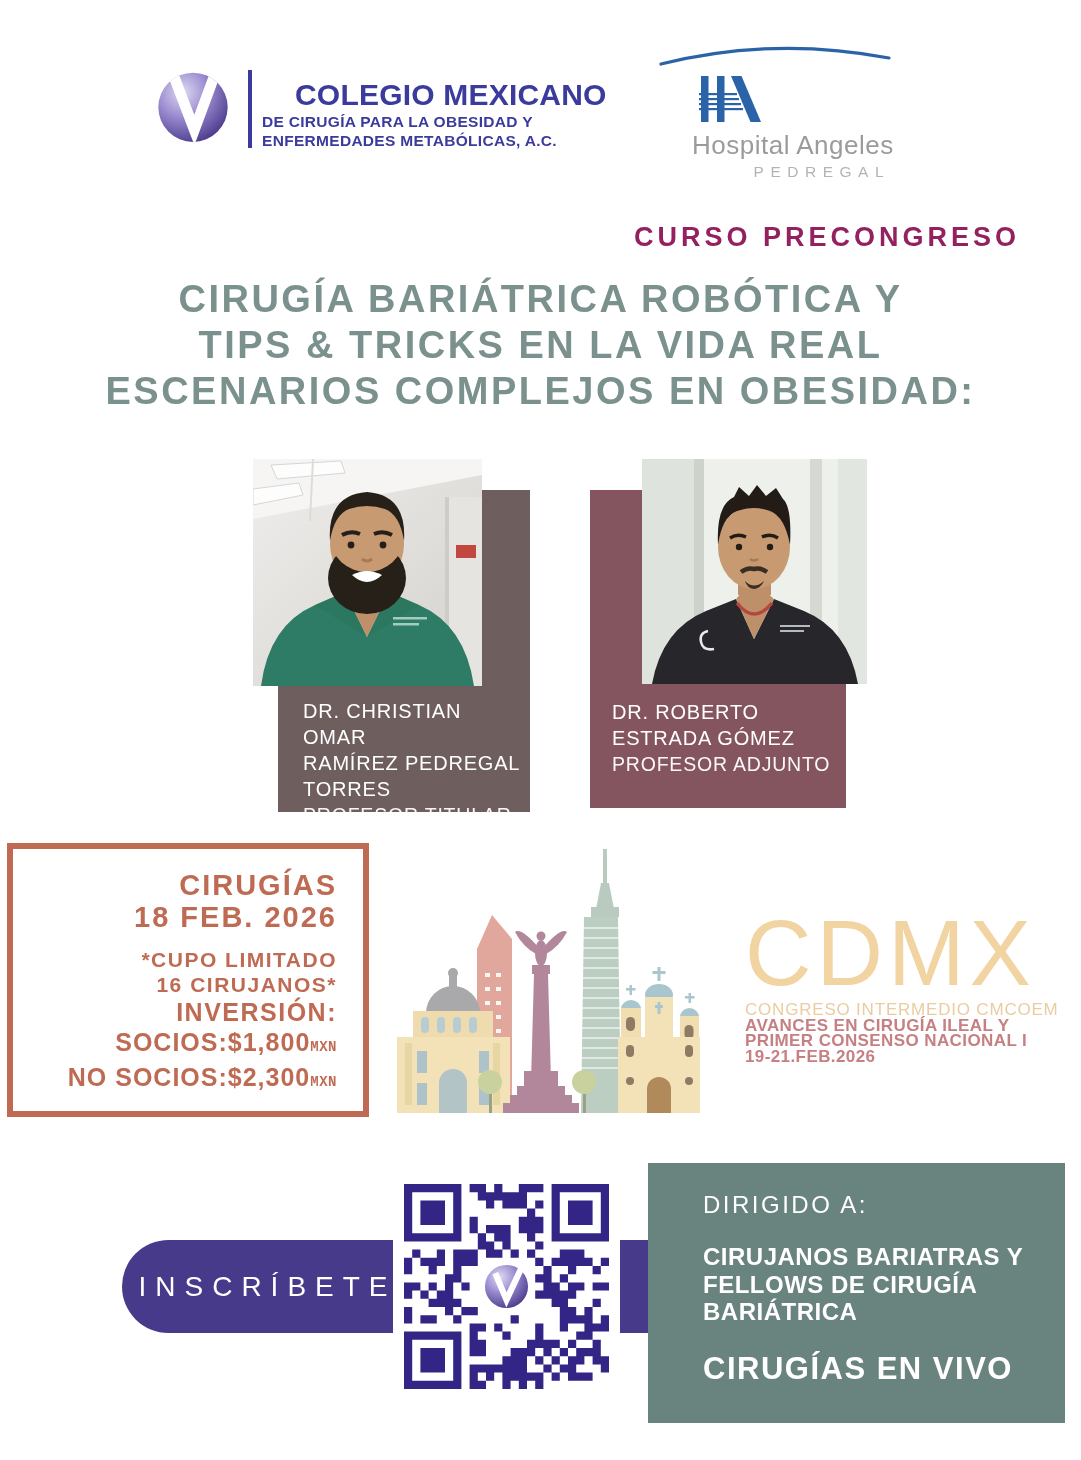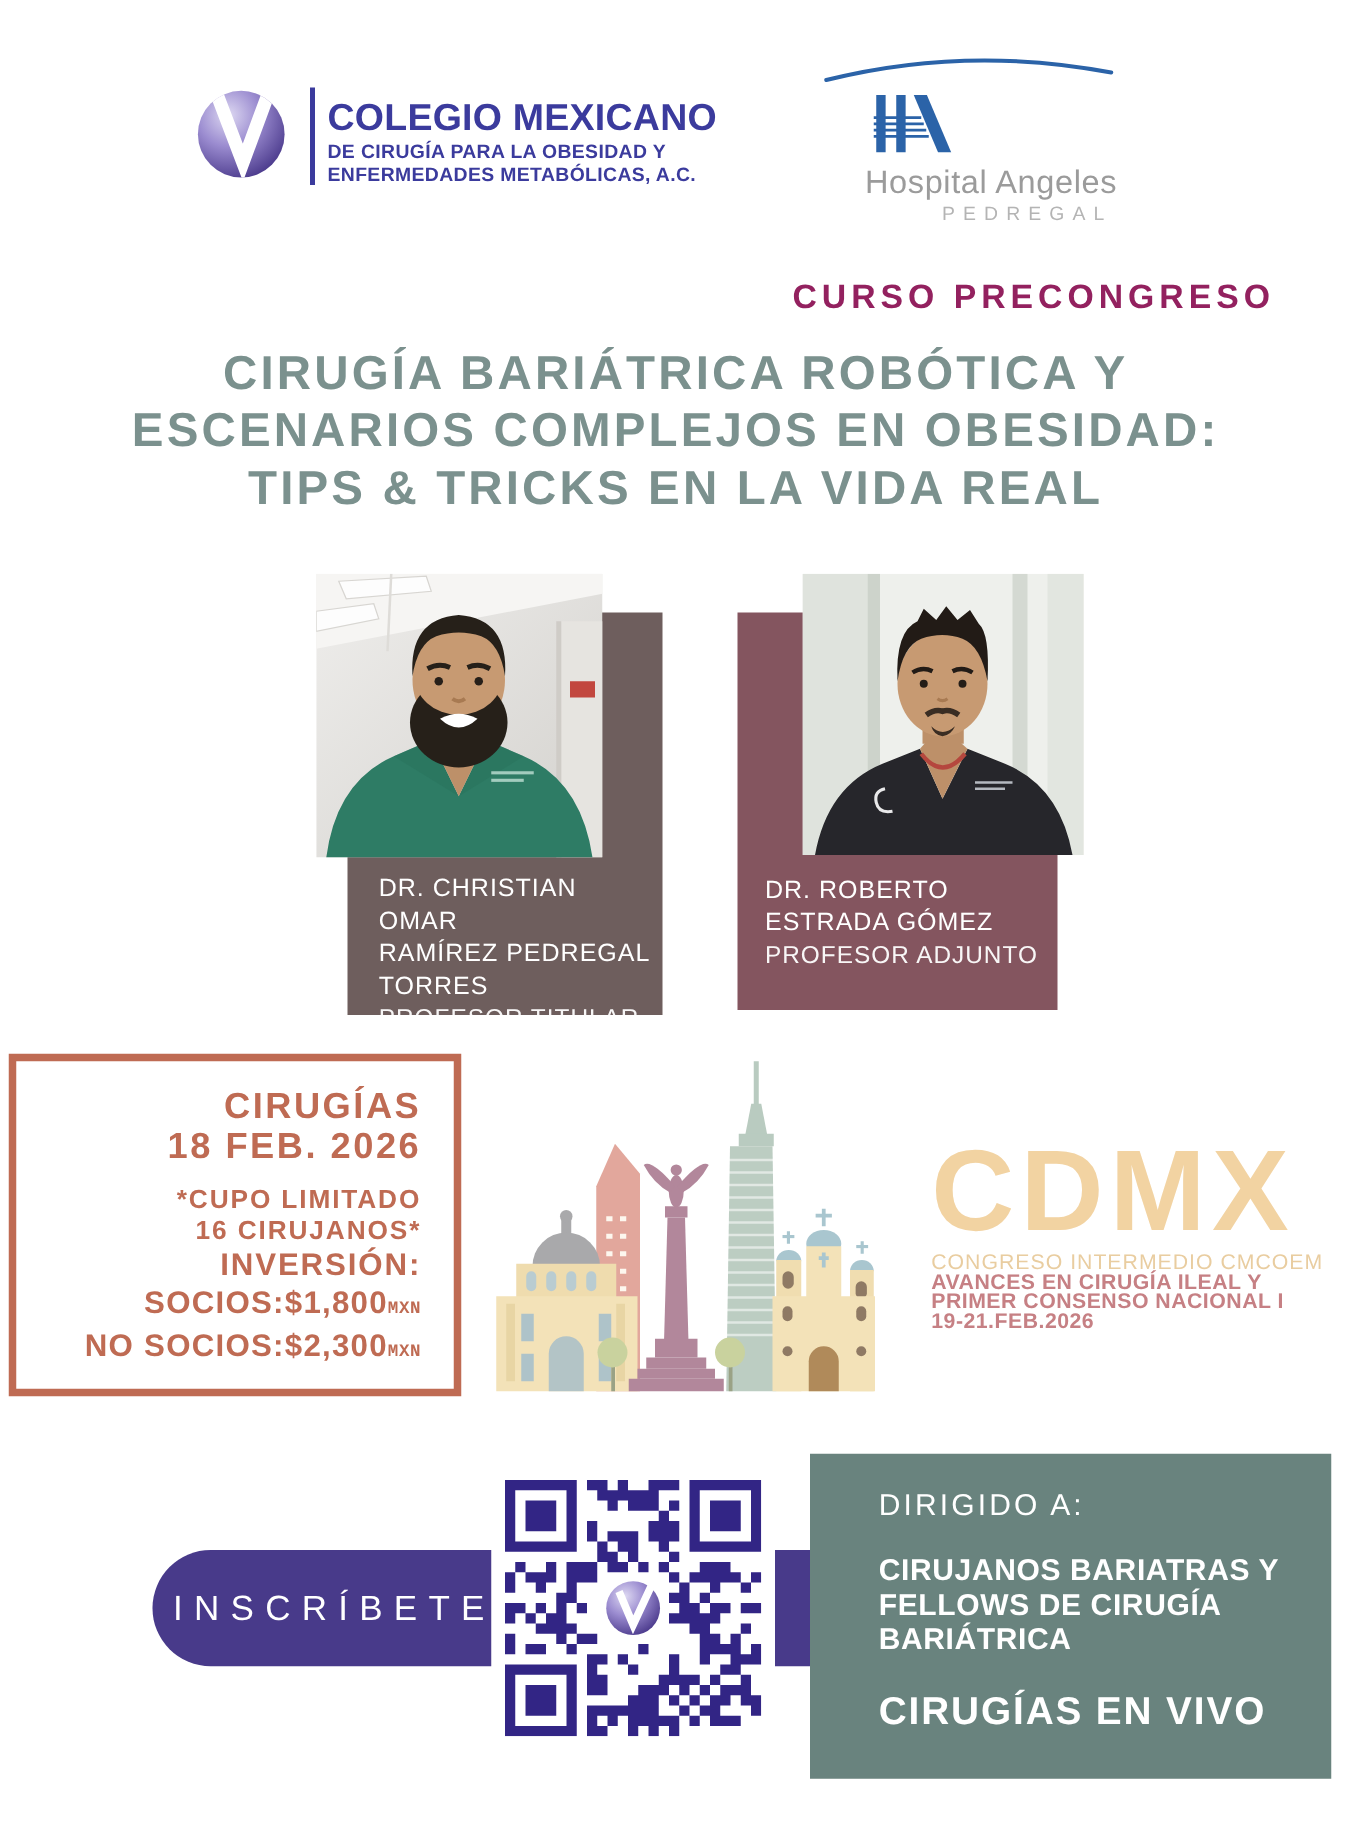--- a/index.html
+++ b/index.html
@@ -6,21 +6,21 @@
   .poster{
     position:relative;width:1081px;height:1460px;background:#ffffff;overflow:hidden;
     font-family:"Liberation Sans",sans-serif;
   }
   .abs{position:absolute;}
   
   #colegio-logo{left:150px;top:66px;width:430px;height:92px;}
   #colegio-sphere{left:0;top:0;width:86px;height:80px;}
   #colegio-divider{left:98px;top:4px;width:4px;height:78px;background:var(--brand-purple,#3b3b9d);}
   #colegio-text{left:112px;top:14px;color:var(--brand-purple,#3b3b9d);white-space:nowrap;}
-  #colegio-text .l1{font-size:30px;font-weight:700;line-height:30px;letter-spacing:.2px;}
+  #colegio-text .l1{font-size:30px;font-weight:700;line-height:30px;letter-spacing:.2px;margin-left:33px;}
   #colegio-text .l2,#colegio-text .l3{font-size:15.5px;font-weight:700;line-height:15.5px;margin-top:3.5px;letter-spacing:.3px;}
   #hospital-logo{left:655px;top:34px;width:240px;height:150px;}
   #ha-arc{left:0;top:2px;width:240px;height:32px;}
   #ha-mark{left:36px;top:42px;width:82px;height:46px;}
   #ha-name{left:37px;top:96px;font-size:26px;color:#9b9b9b;letter-spacing:.5px;white-space:nowrap;}
   #ha-campus{right:5px;top:129px;font-size:15.5px;color:#b4b4b4;letter-spacing:6.5px;white-space:nowrap;}
   
   #kicker{right:61px;top:222px;font-size:27px;font-weight:700;letter-spacing:4px;color:var(--kicker-magenta,#93215f);white-space:nowrap;}
   #title{left:0;right:0;top:276px;text-align:center;color:var(--title-teal,#7b918e);
     font-size:38px;font-weight:700;line-height:46px;letter-spacing:2.5px;}
@@ -43,21 +43,21 @@
   #event-box .big{font-size:29px;font-weight:700;line-height:32px;letter-spacing:2px;}
   #event-box .cap{font-size:21px;font-weight:700;line-height:25px;letter-spacing:1.5px;margin-top:0;}
   #event-box .spacer{height:14px;}
   #event-box .inv{font-size:25px;font-weight:700;line-height:30px;letter-spacing:1.5px;}
   #event-box .price{font-size:25px;font-weight:700;line-height:30px;letter-spacing:1px;white-space:nowrap;}
   #event-box .mxn{font-size:14px;letter-spacing:.5px;font-family:Liberation Mono, monospace;}
   
   #skyline{left:393px;top:845px;width:347px;height:275px;}
   
   #cdmx{left:745px;top:908px;width:300px;}
-  #cdmx .city{font-size:92px;font-weight:700;letter-spacing:5px;line-height:90px;color:var(--tan,#f2d3a2);white-space:nowrap;}
+  #cdmx .city{font-size:92px;font-weight:400;letter-spacing:5px;line-height:90px;color:var(--tan,#f2d3a2);white-space:nowrap;}
   #cdmx .c1{margin-top:4px;font-size:17px;font-weight:400;line-height:15.5px;letter-spacing:.8px;color:var(--tan-deep,#e9cda0);white-space:nowrap;}
   #cdmx .c2{font-size:17px;font-weight:700;line-height:15.5px;letter-spacing:.4px;color:var(--rose,#c68084);white-space:nowrap;}
   
   #cta-band{left:122px;top:1240px;width:526px;height:93px;background:var(--cta-purple,#483a8a);
     border-radius:47px 0 0 47px;}
   #register-label{left:150px;top:1240px;width:235px;height:93px;display:flex;align-items:center;justify-content:center;
     color:#fff;font-size:28px;font-weight:400;letter-spacing:9px;white-space:nowrap;}
   #qr-panel{left:393px;top:1178px;width:227px;height:217px;background:#ffffff;display:flex;align-items:center;justify-content:center;}
   #qr-svg{width:205px;height:205px;display:block;}
   
@@ -111,22 +111,22 @@
         <rect x="-2" y="32" width="44" height="2.2"></rect>
       </g>
     </svg>
     <div class="abs" id="ha-name">Hospital Angeles</div>
     <div class="abs" id="ha-campus">PEDREGAL</div>
   </div>
 
   <div class="abs" id="kicker">CURSO PRECONGRESO</div>
   <h1 class="abs" id="title" style="margin:0">
     <span>CIRUGÍA BARIÁTRICA ROBÓTICA Y</span>
+    <span>TIPS &amp; TRICKS EN LA VIDA REAL</span>
     <span>ESCENARIOS COMPLEJOS EN OBESIDAD:</span>
-    <span>TIPS &amp; TRICKS EN LA VIDA REAL</span>
   </h1>
 
   <div class="abs speaker-card" id="card-1"></div>
   <svg class="abs speaker-photo" id="photo-1" viewBox="0 0 229 227">
     <defs>
       <linearGradient id="p1bg" x1="0" y1="0" x2="1" y2="1">
         <stop offset="0" stop-color="#efeeec"></stop>
           <stop offset="1" stop-color="#d3d1cd"></stop>
       </linearGradient>
     </defs>

